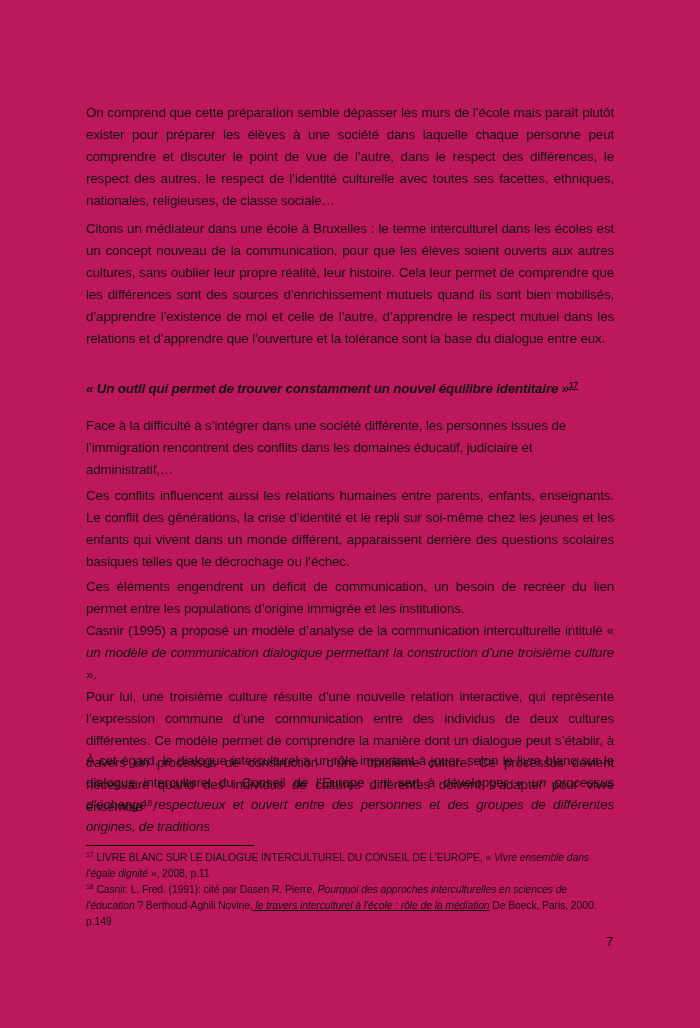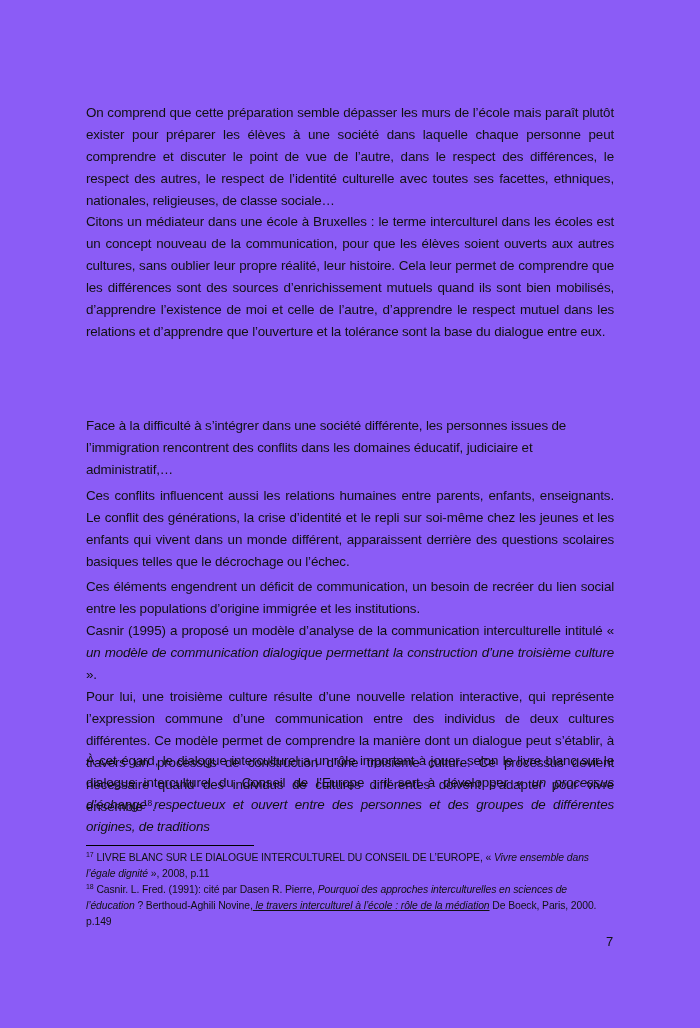--- a/index.html
+++ b/index.html
@@ -1,18 +1,18 @@
 <!DOCTYPE html>
 <html><head>
 <meta charset="utf-8">
 <style>
   html, body { margin: 0; padding: 0; background: #ffffff; }
   body { width: 700px; height: 1028px; position: relative; overflow: hidden; }
   .page {
-    position: absolute; left: 0; top: 0; width: 700px; height: 1028px; background: #8b5cf6;
+    position: absolute; left: 0; top: 0; width: 700px; height: 1028px; background: #be185d;
     font-family: "Liberation Sans", "DejaVu Sans", sans-serif; color: #111;
   }
   .body-col { position: absolute; left: 86px; width: 528px; }
   .para {
     font-size: 13.4px; line-height: 22px; text-align: justify; margin: 0;
     letter-spacing: -0.15px;
   }
   .para i { font-style: italic; }
   sup { font-size: 8.5px; line-height: 0; vertical-align: 5px; }
   .heading {
@@ -35,36 +35,39 @@
 </style>
 </head>
 <body>
 
 <div class="page">
 
   <div class="body-col" style="top:102px;">
     <p class="para">On comprend que cette préparation semble dépasser les murs de l’école mais paraît plutôt exister pour préparer les élèves à une société dans laquelle chaque personne peut comprendre et discuter le point de vue de l’autre, dans le respect des différences, le respect des autres, le respect de l’identité culturelle avec toutes ses facettes, ethniques, nationales, religieuses, de classe sociale…</p>
   </div>
 
-  <div class="body-col" style="top:211px;">
+  <div class="body-col" style="top:218px;">
     <p class="para">Citons un médiateur dans une école à Bruxelles : le terme interculturel dans les écoles est un concept nouveau de la communication, pour que les élèves soient ouverts aux autres cultures, sans oublier leur propre réalité, leur histoire. Cela leur permet de comprendre que les différences sont des sources d’enrichissement mutuels quand ils sont bien mobilisés, d’apprendre l’existence de moi et celle de l’autre, d’apprendre le respect mutuel dans les relations et d’apprendre que l’ouverture et la tolérance sont la base du dialogue entre eux.</p>
   </div>
 
 
+  <div class="body-col" style="top:378px;">
+    <p class="subheading"><span>« Un outil qui permet de trouver constamment un nouvel équilibre identitaire »</span><sup>17</sup></p>
+  </div>
 
   <div class="body-col" style="top:485px;">
     <p class="para">Ces conflits influencent aussi les relations humaines entre parents, enfants, enseignants. Le conflit des générations, la crise d’identité et le repli sur soi-même chez les jeunes et les enfants qui vivent dans un monde différent, apparaissent derrière des questions scolaires basiques telles que le décrochage ou l’échec.</p>
   </div>
 
   <div class="body-col" style="top:415px;">
     <p class="para" style="text-align:left;">Face à la difficulté à s’intégrer dans une société différente, les personnes issues de l’immigration rencontrent des conflits dans les domaines éducatif, judiciaire et administratif,…</p>
   </div>
 
   <div class="body-col" style="top:576px;">
-    <p class="para">Ces éléments engendrent un déficit de communication, un besoin de recréer du lien social entre les populations d’origine immigrée et les institutions.</p>
+    <p class="para">Ces éléments engendrent un déficit de communication, un besoin de recréer du lien permet entre les populations d’origine immigrée et les institutions.</p>
     <p class="para"><span>Casnir (1995) a proposé un modèle d’analyse de la communication interculturelle intitulé « </span><i>un modèle de communication dialogique permettant la construction d’une troisième culture</i><span> ».</span></p>
     <p class="para"><span>Pour lui, une troisième culture résulte d’une nouvelle relation interactive, qui représente l’expression commune d’une communication entre des individus de deux cultures différentes. Ce modèle permet de comprendre la manière dont un dialogue peut s’établir, à travers un processus de construction d’une troisième culture. Ce processus devient nécessaire quand des individus de cultures différentes doivent s’adapter pour vivre ensemble</span><sup>18</sup><span>.</span></p>
   </div>
 
   <div class="body-col" style="top:750px;">
     <p class="para"><span>À cet égard, le dialogue interculturel a un rôle important à jouer, selon le livre blanc sur le dialogue interculturel du Conseil de l’Europe ; il sert à développer « </span><i>un processus d’échange respectueux et ouvert entre des personnes et des groupes de différentes origines, de traditions</i></p>
   </div>
 
   <div class="footnote-sep"></div>
 

